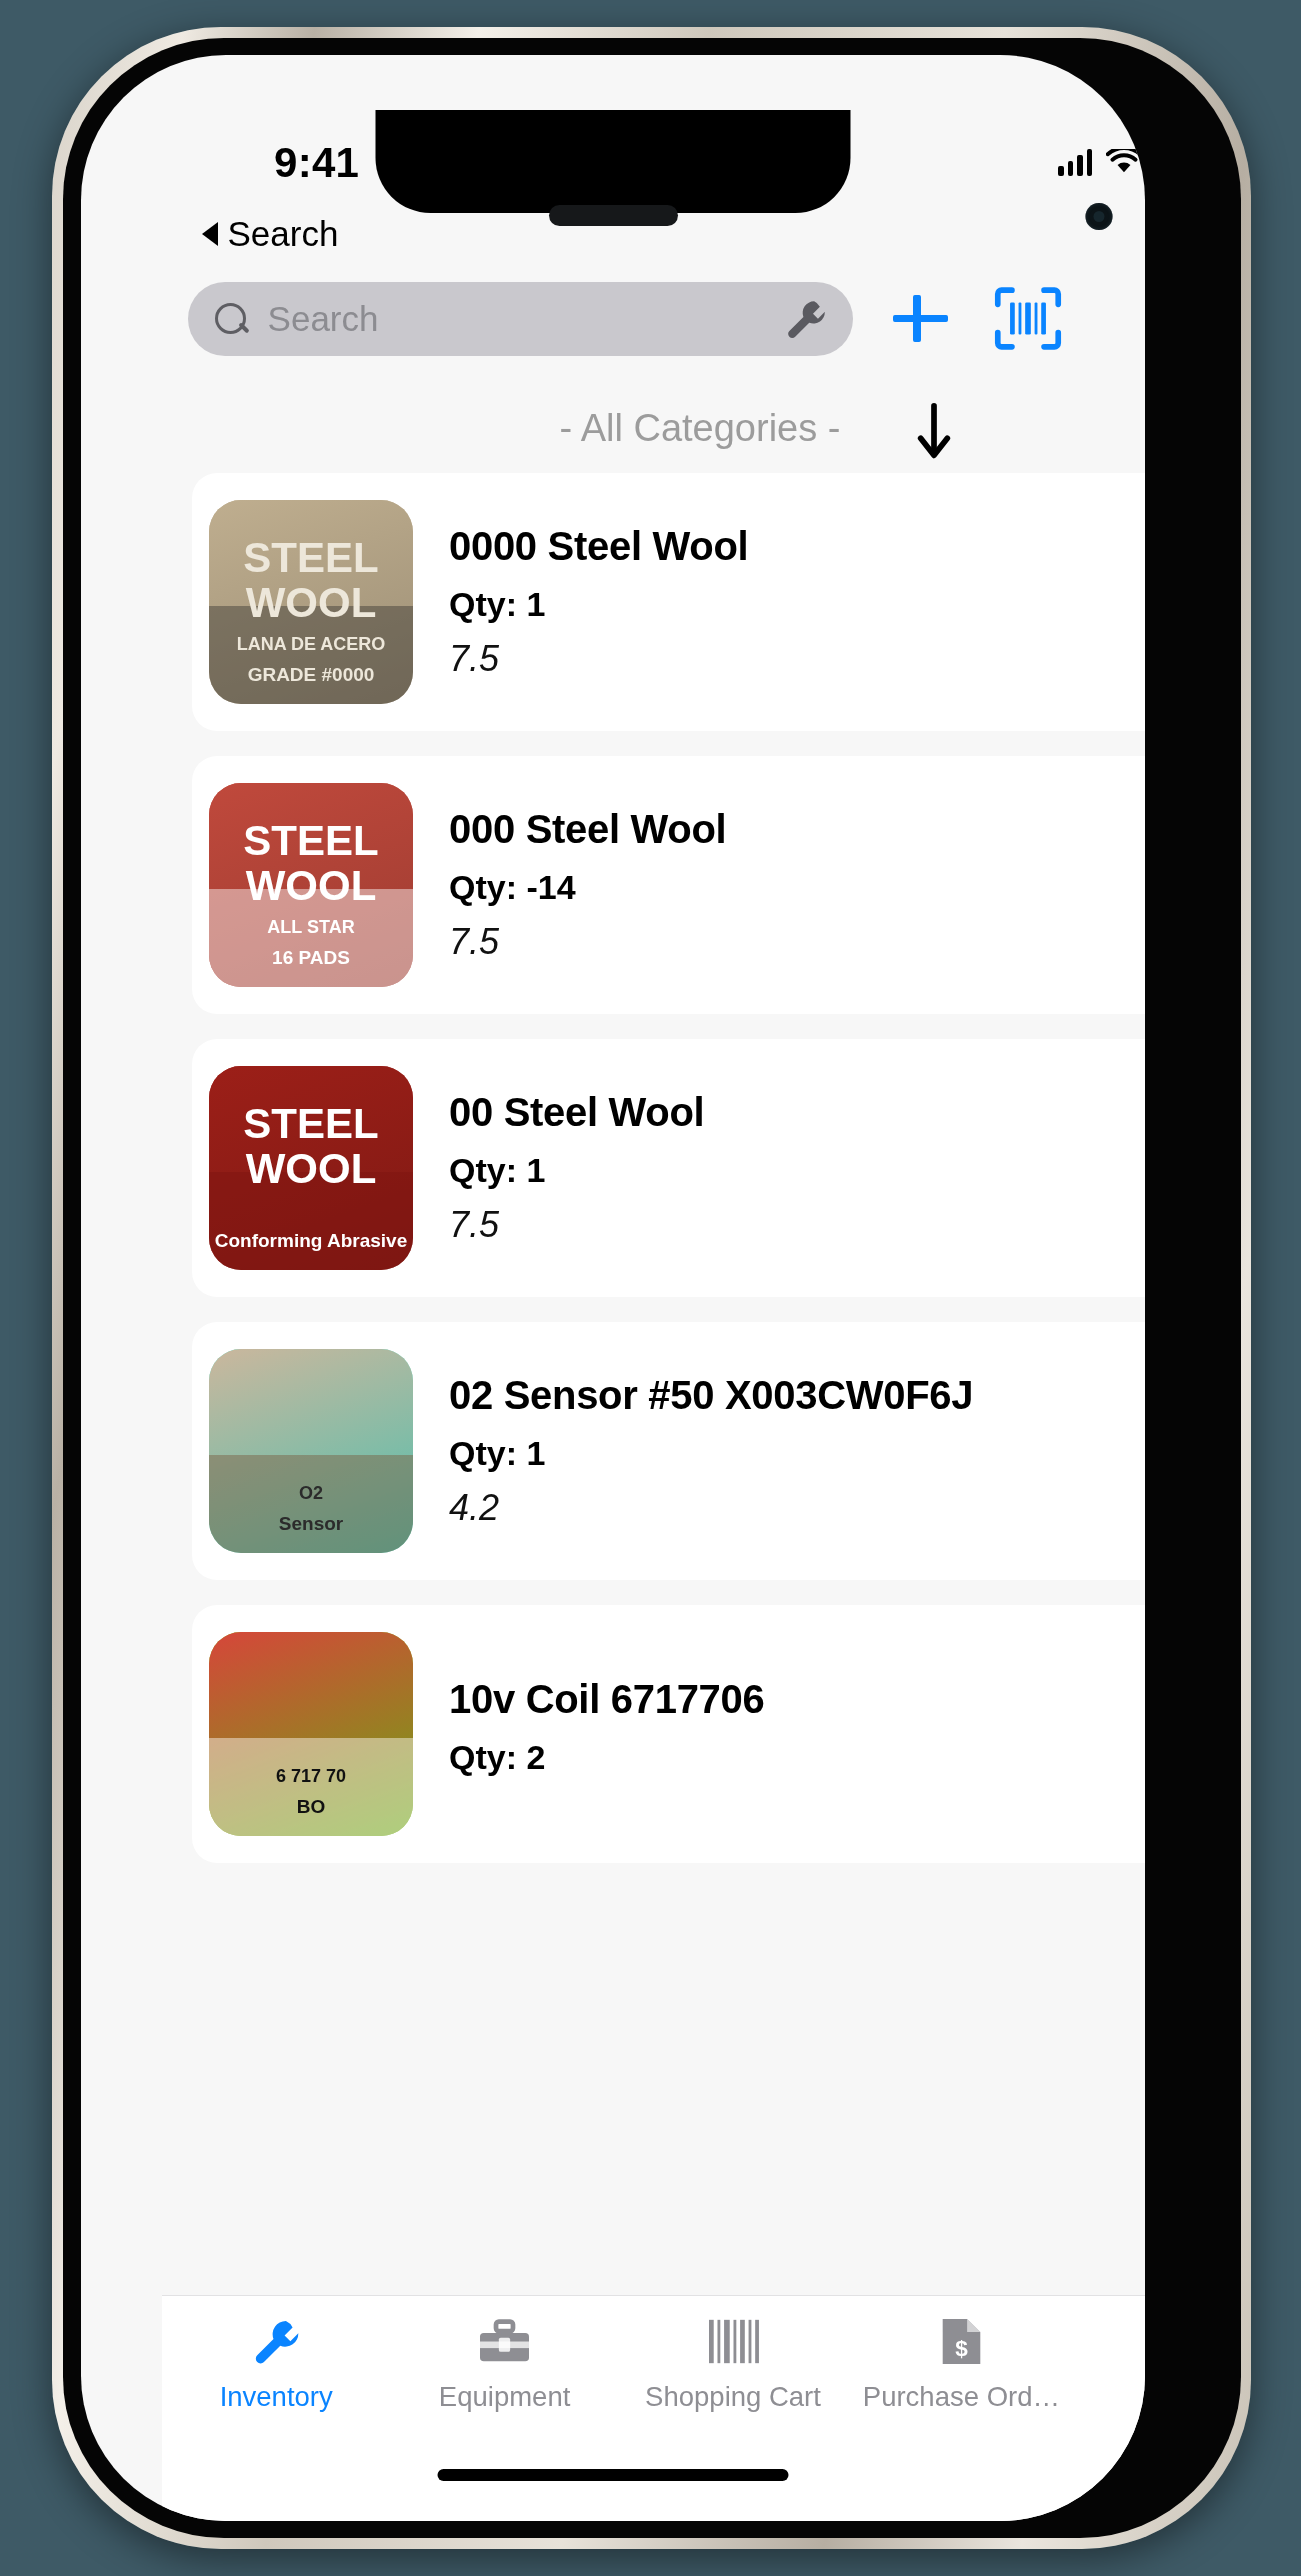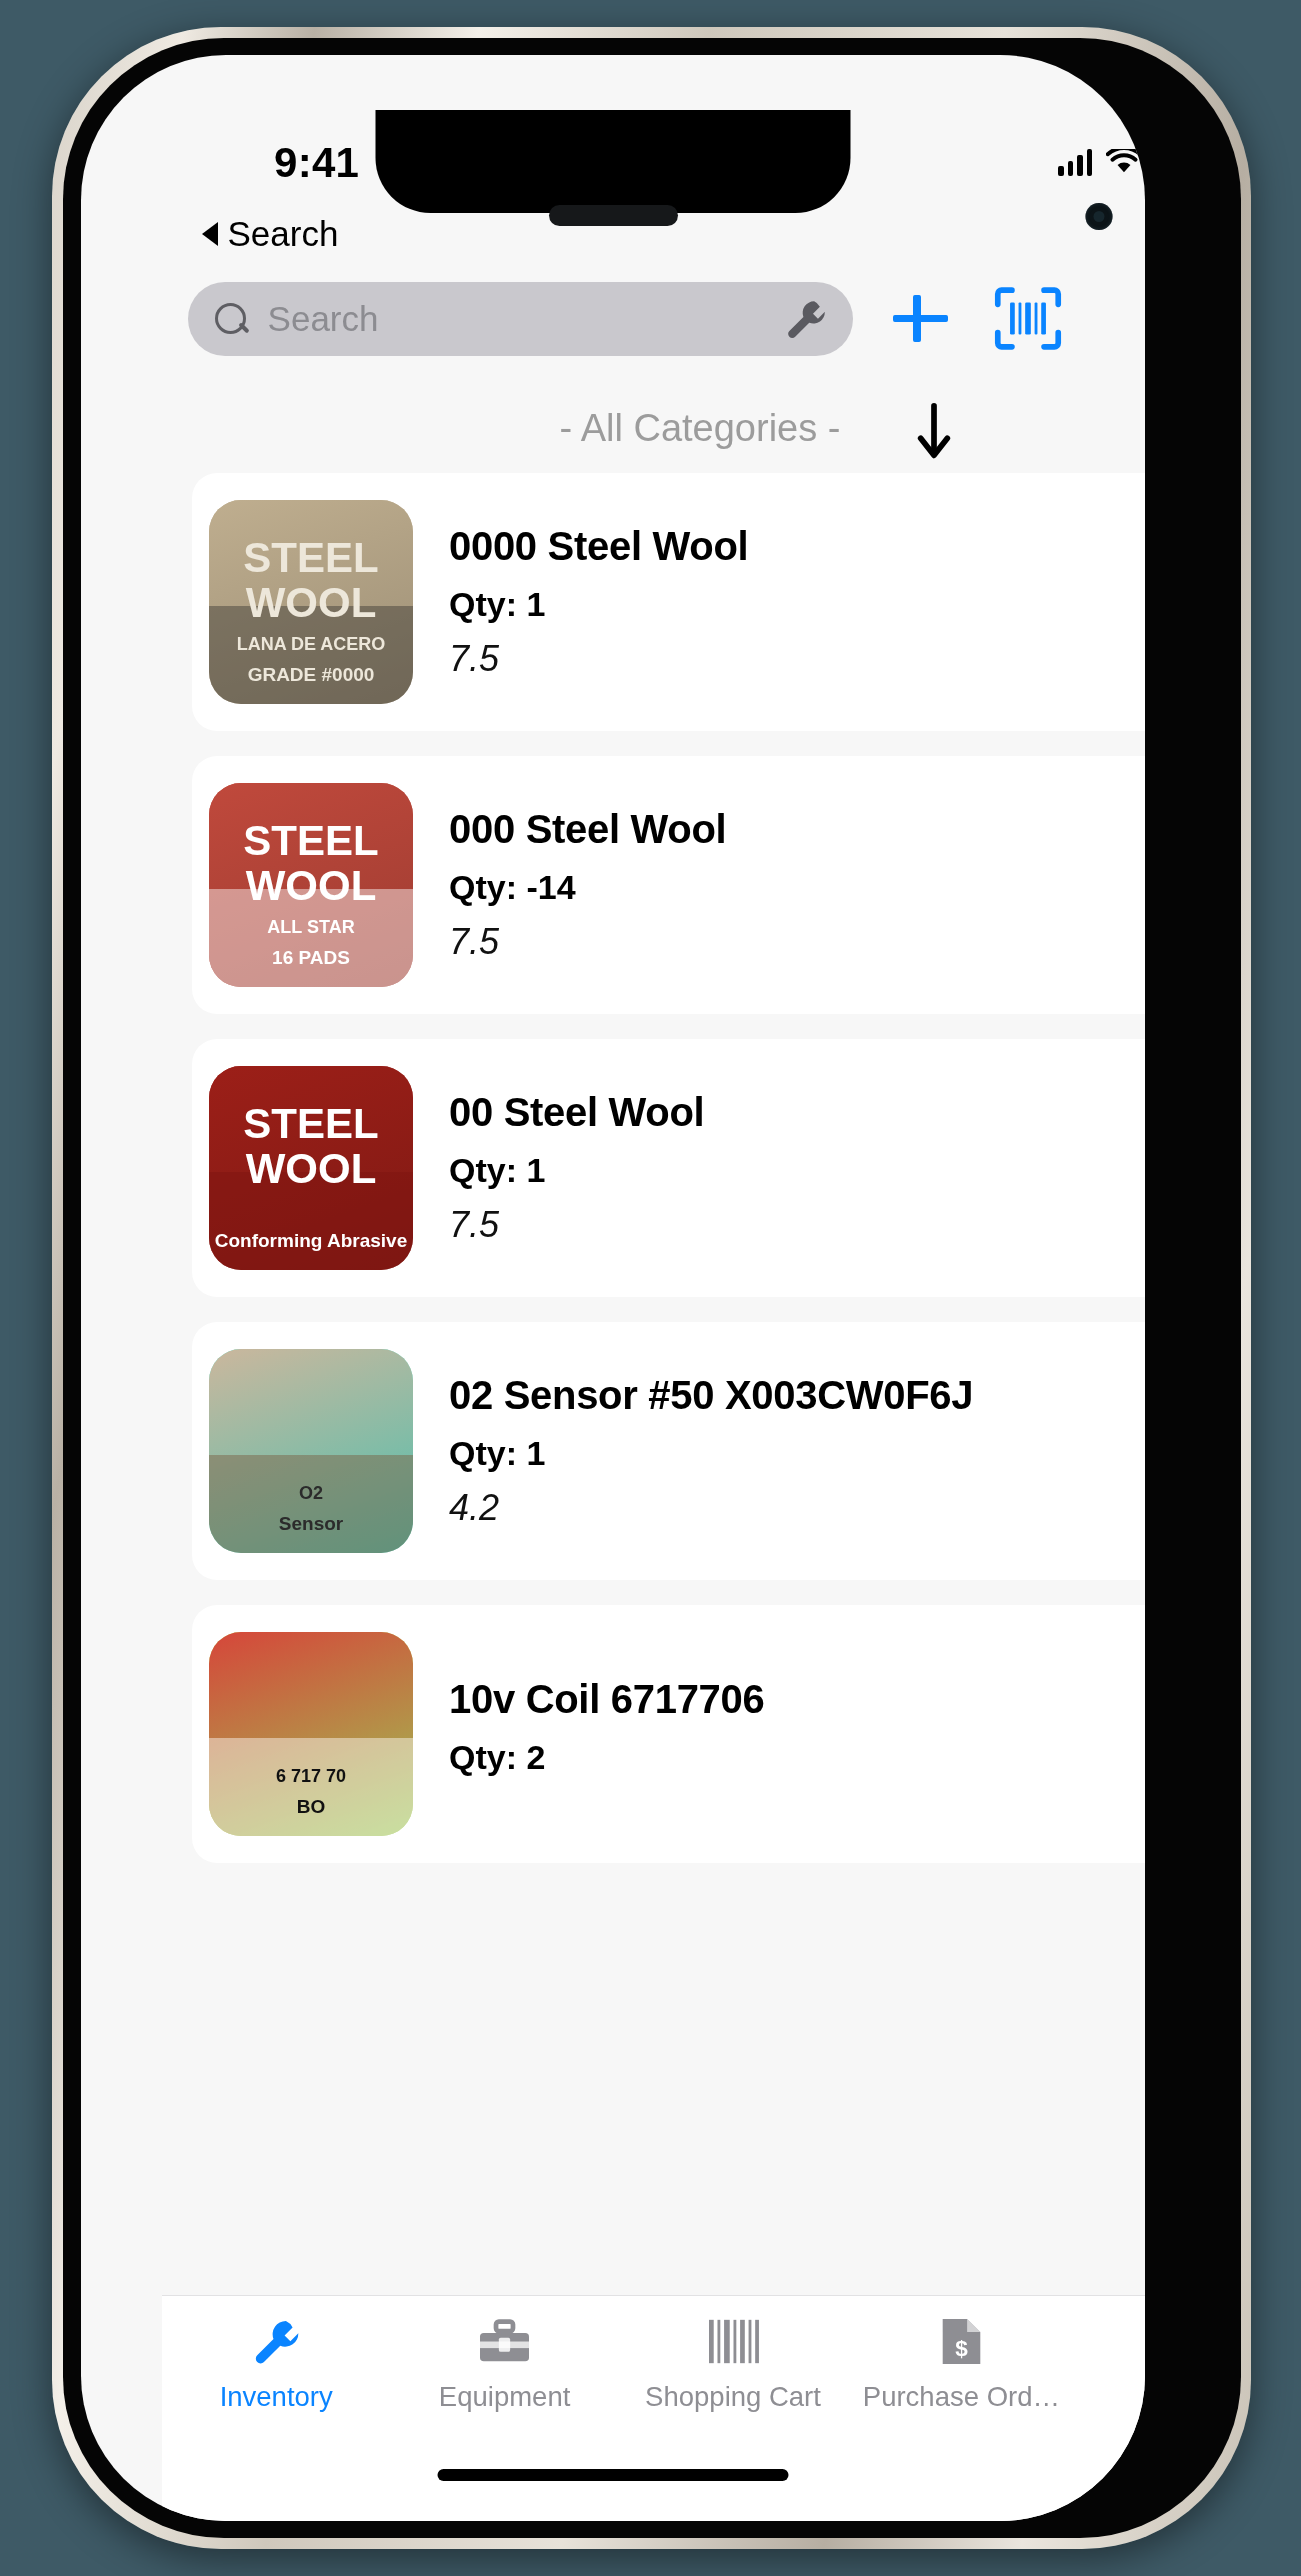--- a/index.html
+++ b/index.html
@@ -361,21 +361,21 @@
           <div class="txt t3" style="top:66%;font-size:18px;color:#2b2b2b">O2</div>
           <div class="txt t4" style="top:81%;font-size:19px;color:#2b2b2b">Sensor</div>
         </div>
         <div class="info">
           <div class="title">02 Sensor #50 X003CW0F6J</div>
           <div class="qty">Qty: 1</div>
           <div class="price">4.2</div>
         </div>
       </div>
       <div class="card">
-        <div class="thumb" style="background:#bef264">
+        <div class="thumb" style="background:#84cc16">
           <div class="ph" style="background:linear-gradient(160deg,#d6463a 0%, rgba(0,0,0,.18) 100%)"></div>
           <div class="ph" style="background:#ffffff;opacity:.45;top:52%;height:48%"></div>
           <div class="txt t1" style="top:18%;font-size:42px;color:#111111"></div>
           <div class="txt t2" style="top:40%;font-size:42px;color:#111111"></div>
           <div class="txt t3" style="top:66%;font-size:18px;color:#111111">6 717 70</div>
           <div class="txt t4" style="top:81%;font-size:19px;color:#111111">BO</div>
         </div>
         <div class="info">
           <div class="title">10v Coil 6717706</div>
           <div class="qty">Qty: 2</div>

